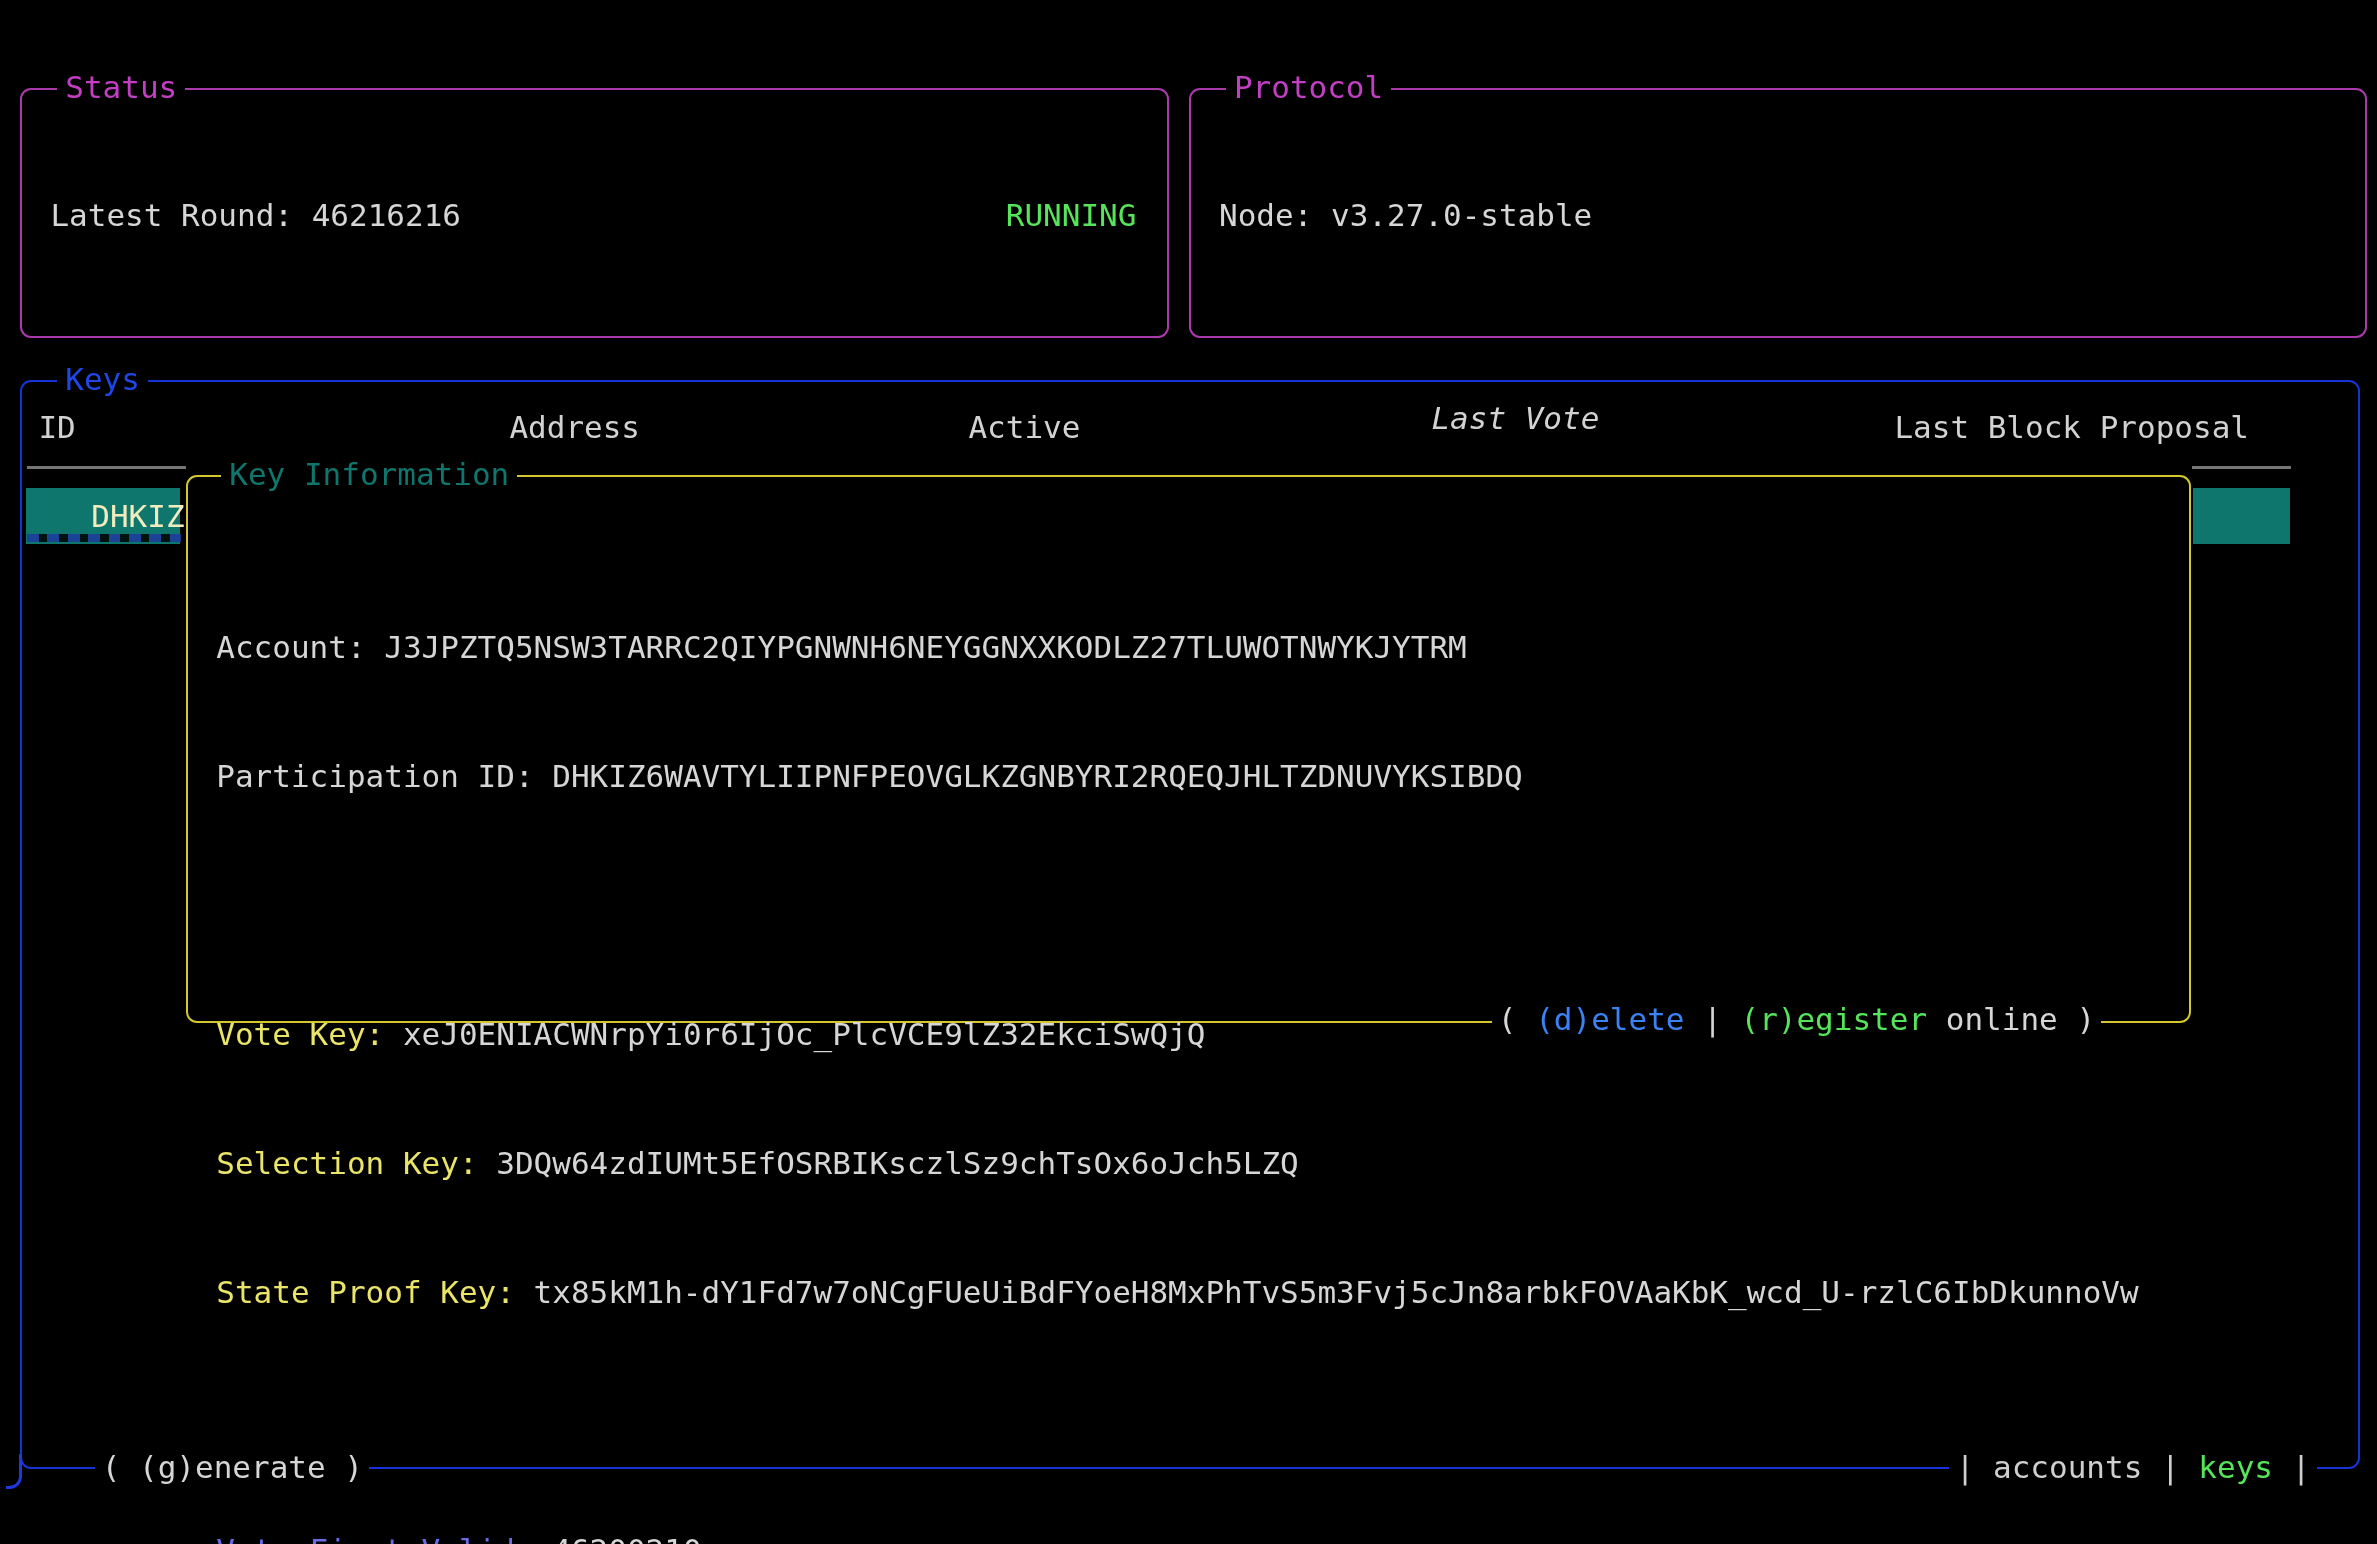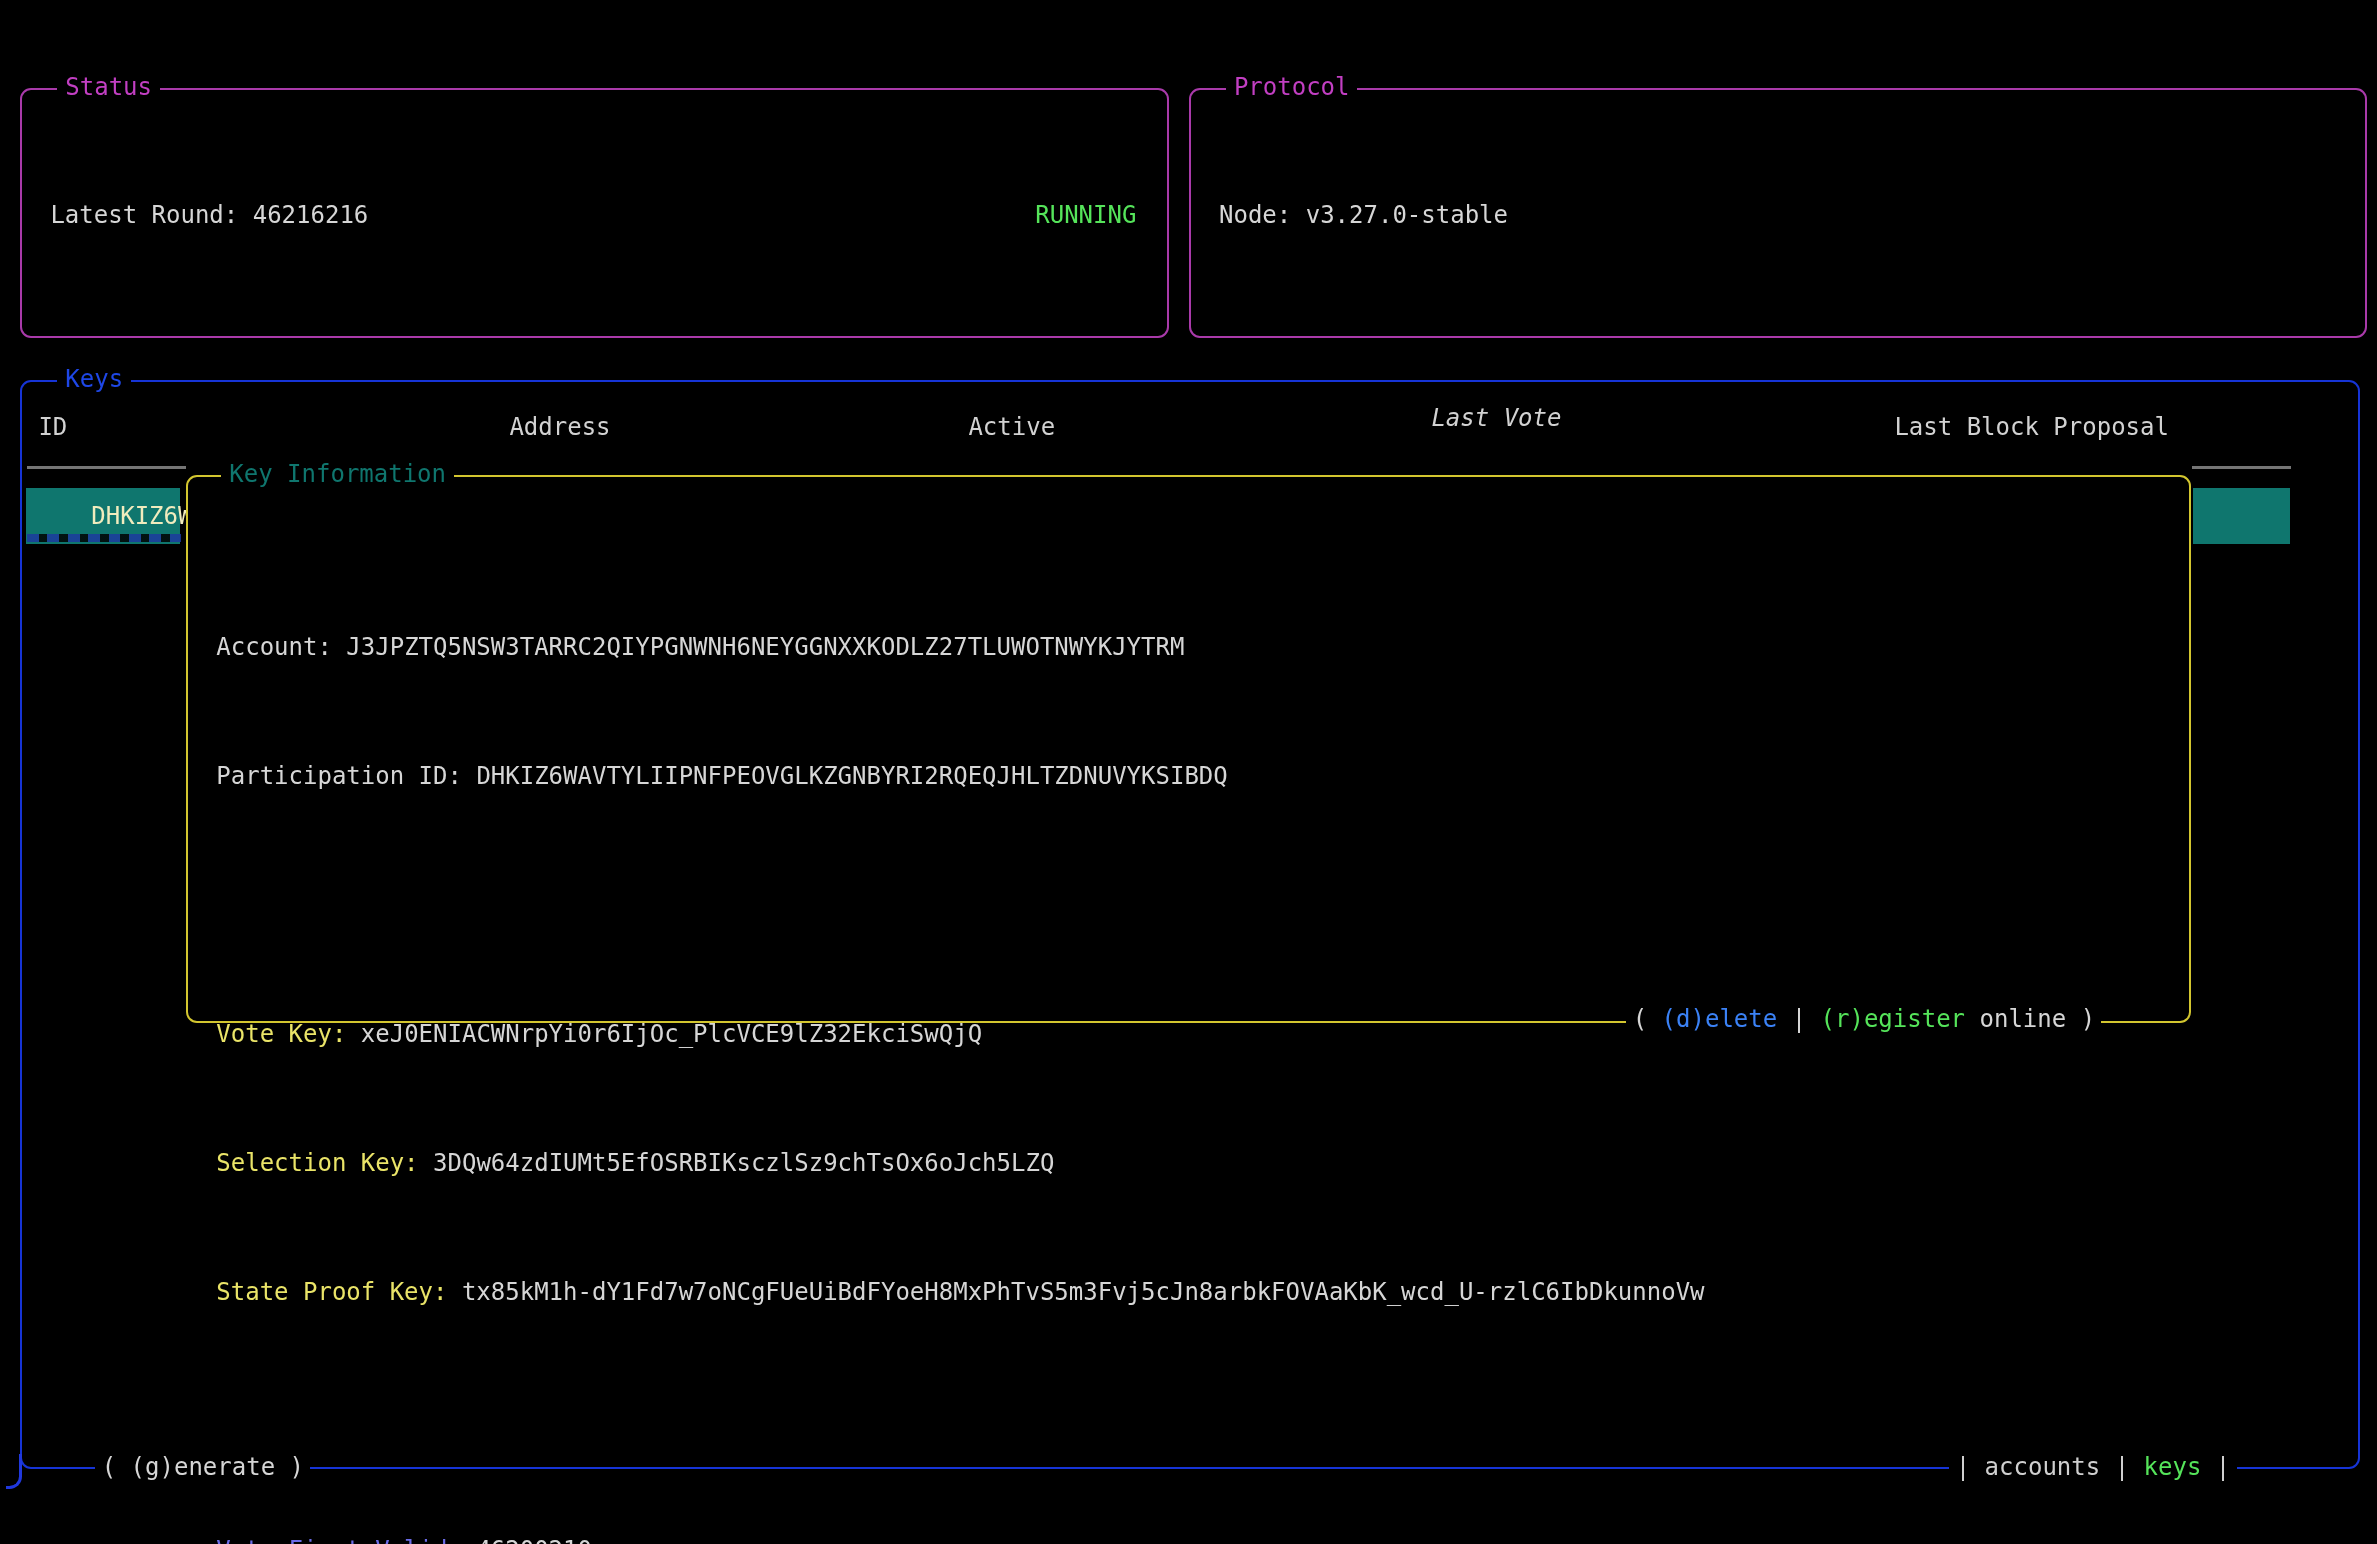--- a/index.html
+++ b/index.html
@@ -1,21 +1,21 @@
 <!DOCTYPE html>
 <html style="font-size:12.6px"><head>
 <meta charset="utf-8">
 <style>
   * { margin:0; padding:0; box-sizing:border-box; }
   html,body { background:#000; }
   .screen {
     position:relative; width:2377px; height:1544px; overflow:hidden;
     background:#000;
     font-family:"DejaVu Sans Mono","Liberation Mono",monospace;
-    font-size:24px; line-height:43px; color:#d6d6d6;
+    font-size:31px; line-height:43px; color:#d6d6d6;
   }
   .screen span, .screen div { white-space:pre; }
 
   
   .box { position:absolute; border:2.4px solid; border-radius:11px; background:#000; }
   .box-title {
     position:absolute; top:-23.6px; left:35px; background:#000;
     padding:0 7.9px; line-height:43px;
   }
   .magenta-b { border-color:#a93aaa; }

